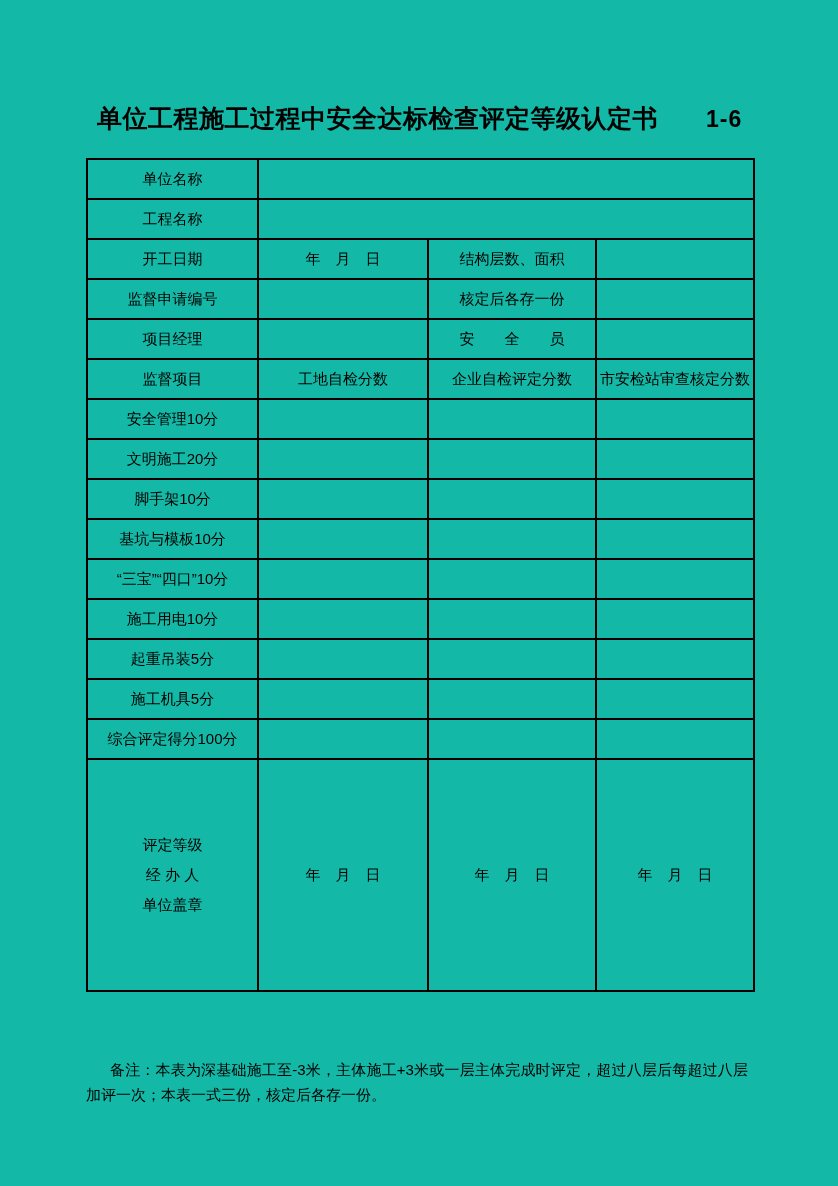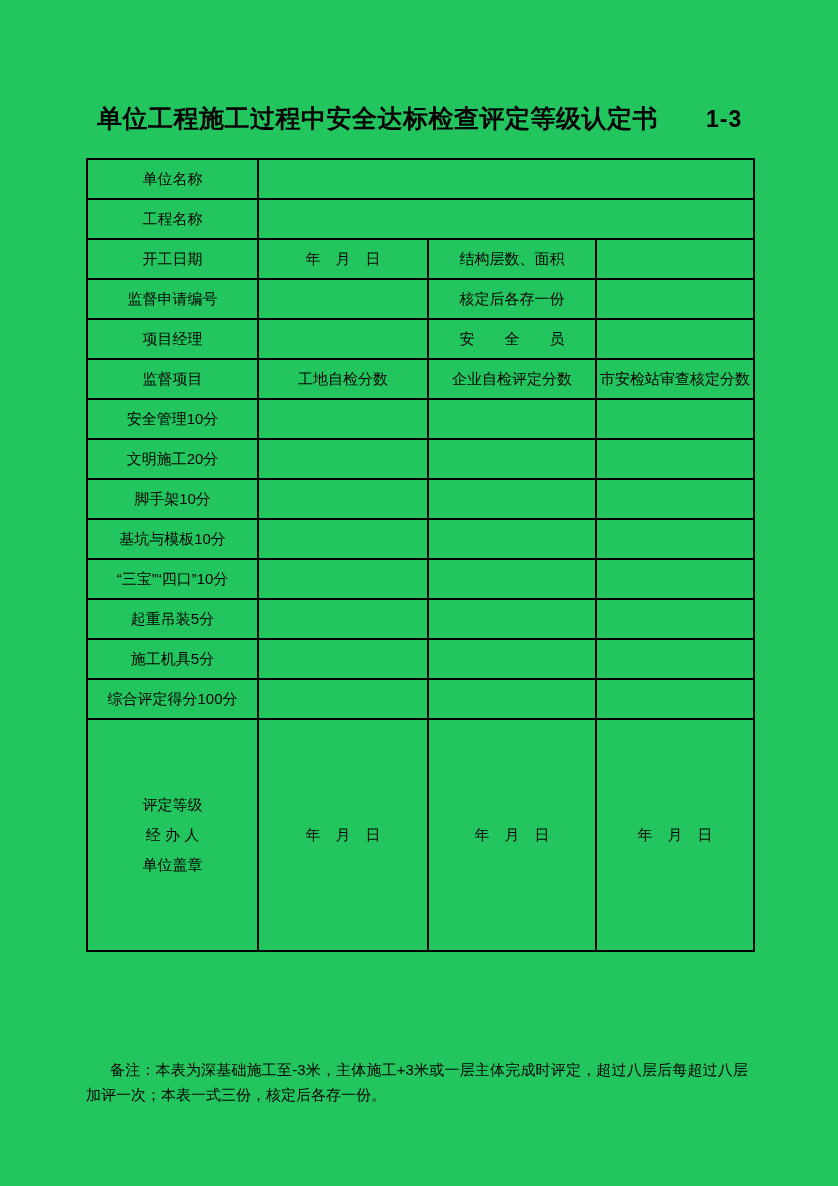--- a/index.html
+++ b/index.html
@@ -4,21 +4,21 @@
 <style>
   html, body {
     margin: 0;
     padding: 0;
     background: #ffffff;
   }
   .sheet {
     position: relative;
     width: 838px;
     height: 1186px;
-    background: #22c55e;
+    background: #14b8a6;
     color: #000000;
     font-family: "Liberation Sans", "DejaVu Sans", sans-serif;
     overflow: hidden;
   }
   .title-row {
     position: absolute;
     top: 102px;
     left: 97px;
     display: flex;
     align-items: baseline;
@@ -78,21 +78,21 @@
     letter-spacing: 0px;
   }
 </style>
 </head>
 <body>
 
 <div class="sheet">
 
   <div class="title-row">
     <span class="doc-title">单位工程施工过程中安全达标检查评定等级认定书</span>
-    <span class="form-code">1-3</span>
+    <span class="form-code">1-6</span>
   </div>
 
   <table class="form">
     <colgroup>
       <col style="width:171px">
       <col style="width:170px">
       <col style="width:168px">
       <col style="width:158px">
     </colgroup>
     <tbody>
@@ -163,20 +163,26 @@
         <td></td>
       </tr>
 
       <tr class="r40">
         <td class="lab tight">“三宝”“四口”10分</td>
         <td></td>
         <td></td>
         <td></td>
       </tr>
 
+      <tr class="r40">
+        <td class="lab">施工用电10分</td>
+        <td></td>
+        <td></td>
+        <td></td>
+      </tr>
 
 
 
       <tr class="r40">
         <td class="lab">起重吊装5分</td>
         <td></td>
         <td></td>
         <td></td>
       </tr>
 

